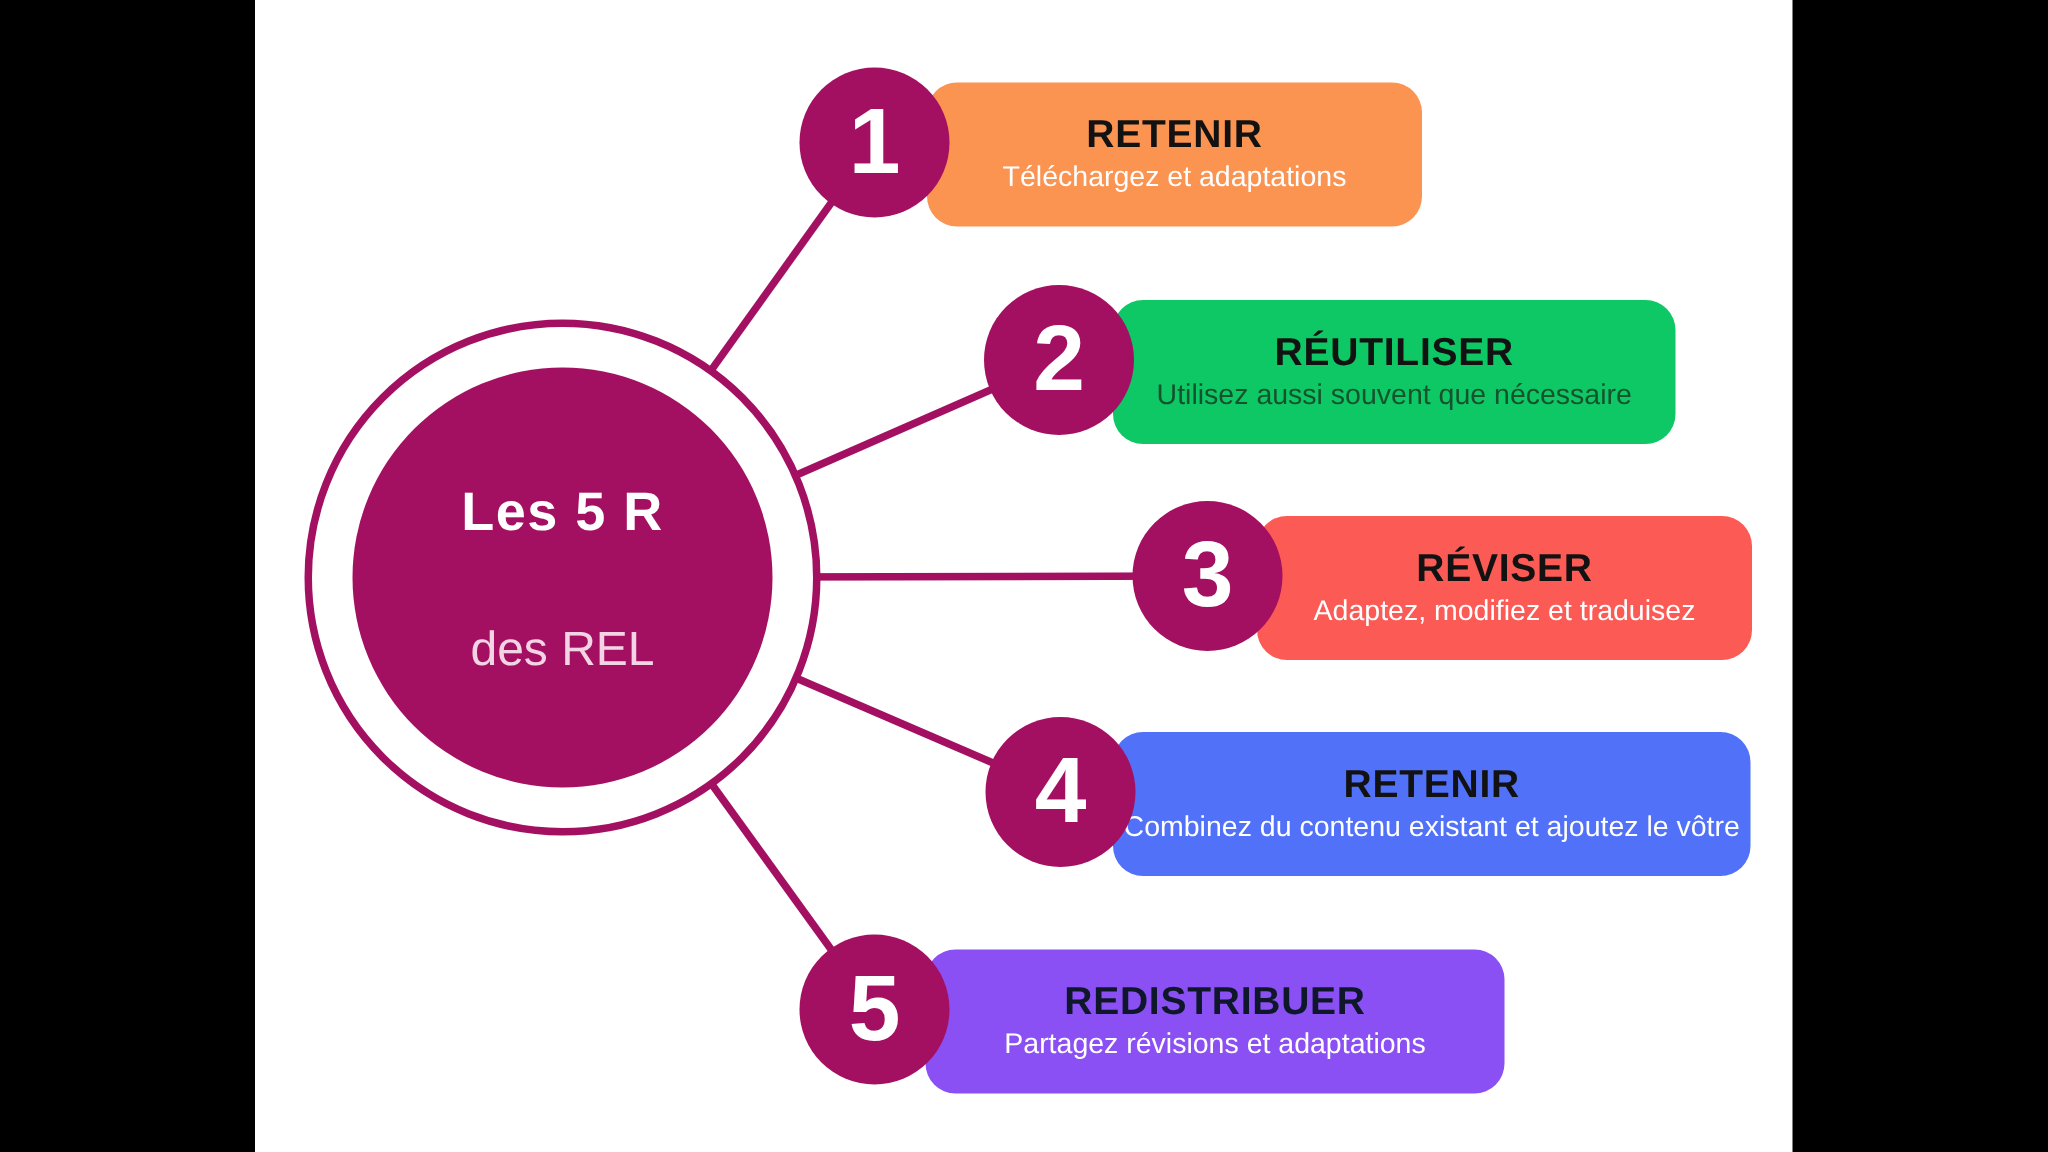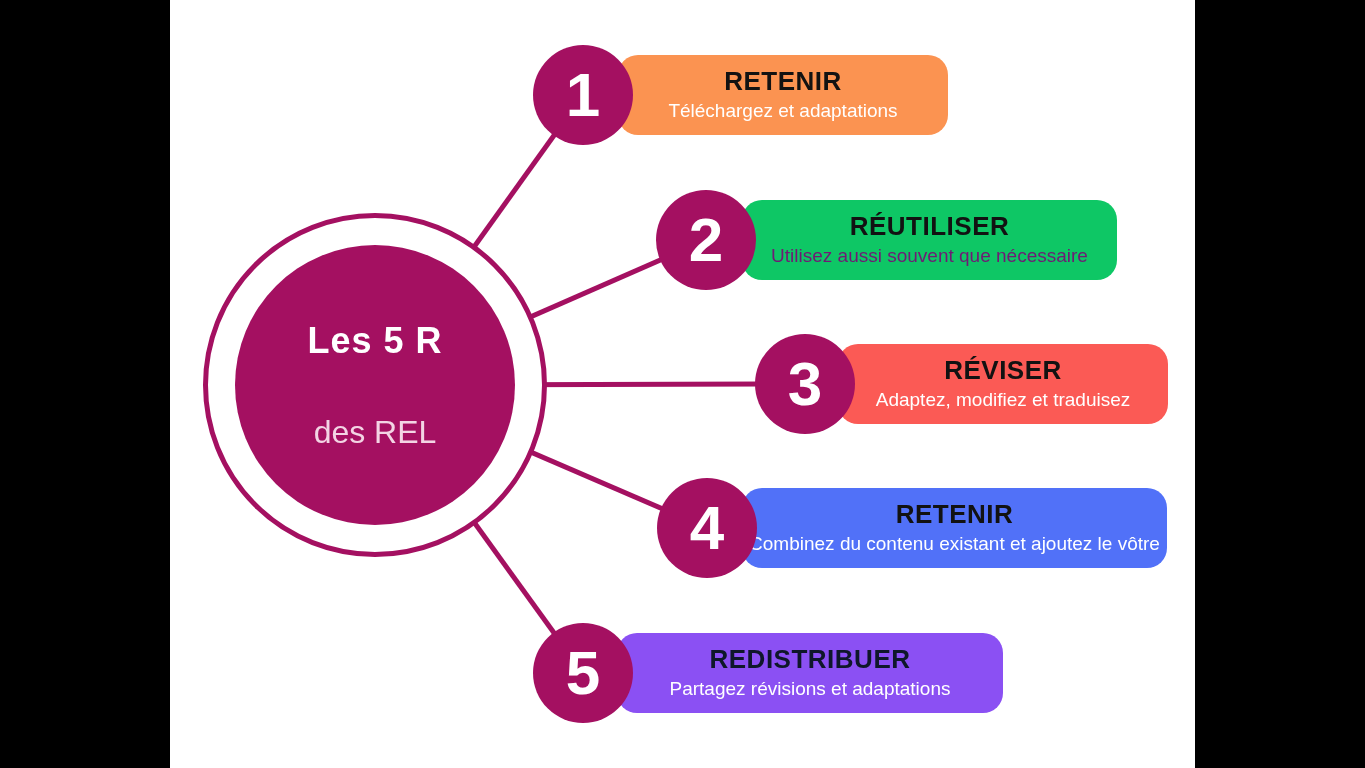--- a/index.html
+++ b/index.html
@@ -20,21 +20,21 @@
   .center-inner{
     position:absolute;left:235px;top:245px;width:280px;height:280px;border-radius:50%;
     display:flex;flex-direction:column;align-items:center;justify-content:center;
     text-align:center;
     gap:24px;
   }
   .center-line1{font-size:36px;font-weight:700;letter-spacing:1px;margin-bottom:16px;}
   .center-line2{font-size:32px;font-weight:400;margin-top:12px;}
 
   .pill{
-    position:absolute;height:80px;border-radius:20px;
+    position:absolute;height:96px;border-radius:20px;
     display:flex;flex-direction:column;align-items:center;justify-content:center;
     text-align:center;
   }
   .pill-title{font-size:26px;font-weight:700;letter-spacing:0.5px;line-height:1.1;}
   .pill-subtitle{font-size:19px;font-weight:400;line-height:1.25;white-space:nowrap;margin-top:3px;}
 
   .num-circle{
     position:absolute;width:100px;height:100px;border-radius:50%;
     display:flex;align-items:center;justify-content:center;
   }
@@ -64,21 +64,21 @@
   <div class="pill" style="left: 618px; top: 55px; width: 330px; background-color: rgb(251, 147, 81);">
     <div class="pill-title" style="color: rgb(18, 18, 18);">RETENIR</div>
     <div class="pill-subtitle" style="color: rgb(255, 255, 255);">Téléchargez et adaptations</div>
   </div>
   <div class="num-circle" style="left: 533px; top: 45px; background-color: rgb(164, 16, 97);">
     <span style="color: rgb(255, 255, 255);">1</span>
   </div>
 
   <div class="pill" style="left: 742px; top: 200px; width: 375px; background-color: rgb(14, 199, 101);">
     <div class="pill-title" style="color: rgb(18, 18, 18);">RÉUTILISER</div>
-    <div class="pill-subtitle" style="color: #701a75;">Utilisez aussi souvent que nécessaire</div>
+    <div class="pill-subtitle" style="color: #14532d;">Utilisez aussi souvent que nécessaire</div>
   </div>
   <div class="num-circle" style="left: 656px; top: 190px; background-color: rgb(164, 16, 97);">
     <span style="color: rgb(255, 255, 255);">2</span>
   </div>
 
   <div class="pill" style="left: 838px; top: 344px; width: 330px; background-color: rgb(251, 90, 85);">
     <div class="pill-title" style="color: rgb(18, 18, 18);">RÉVISER</div>
     <div class="pill-subtitle" style="color: rgb(255, 255, 255);">Adaptez, modifiez et traduisez</div>
   </div>
   <div class="num-circle" style="left: 755px; top: 334px; background-color: rgb(164, 16, 97);">

